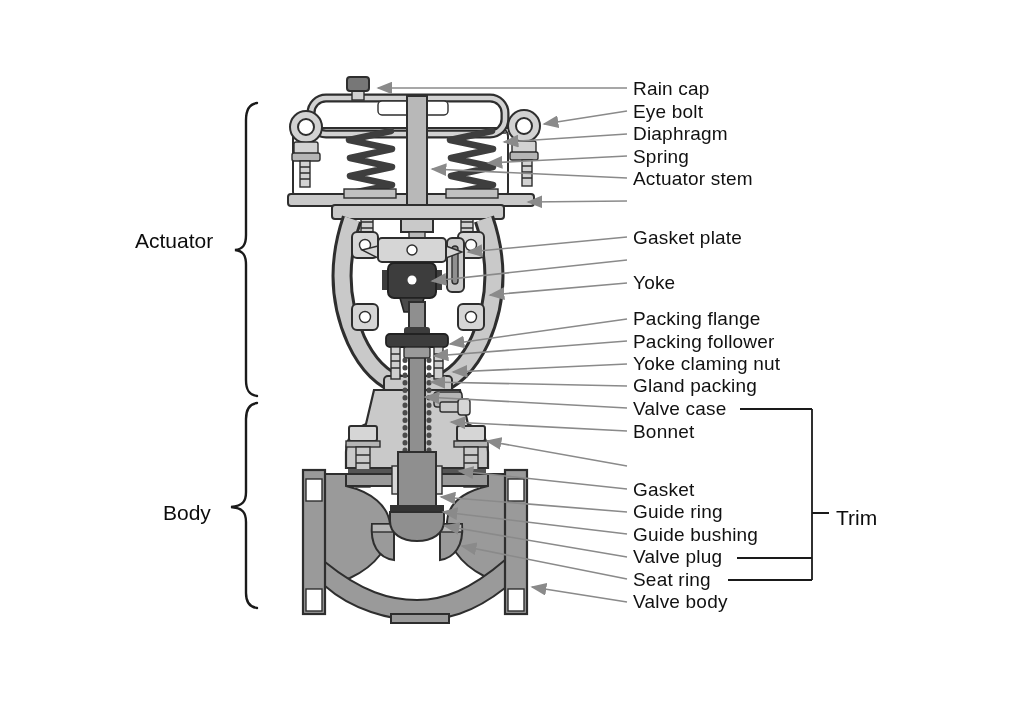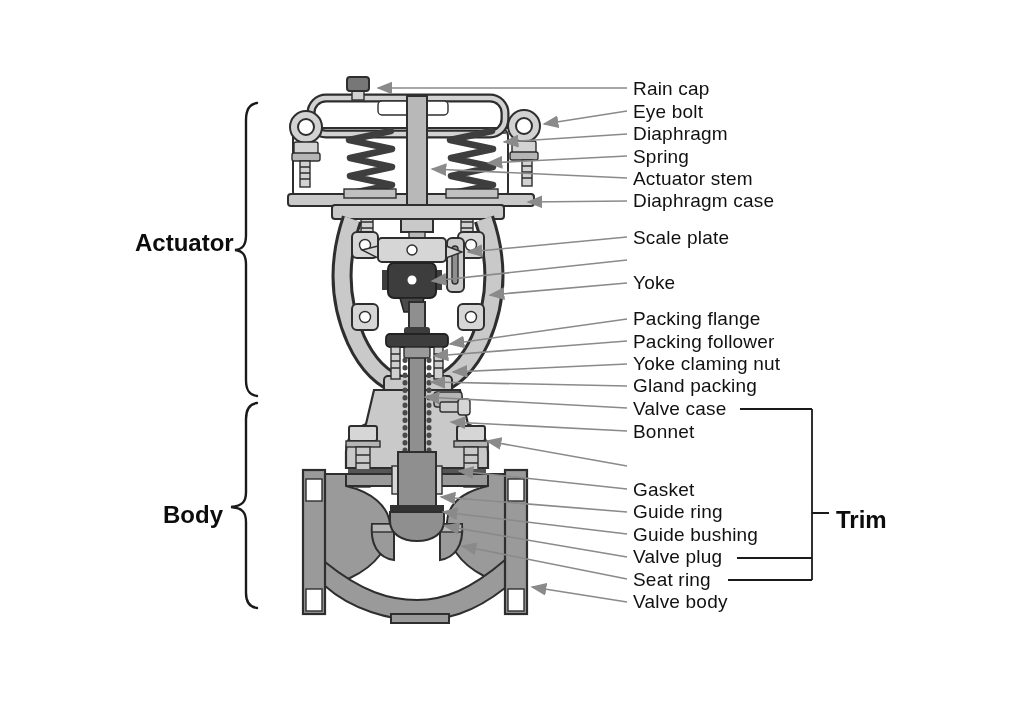--- a/index.html
+++ b/index.html
@@ -6,21 +6,21 @@
   #stage{
     position:relative;width:1024px;height:708px;background:#ffffff;
     font-family:"Liberation Sans", sans-serif;overflow:hidden;border-radius:15px;
   }
   #art{position:absolute;left:0;top:0;}
   .part-label{
     position:absolute;left:633px;font-size:19px;line-height:22px;
     color:#111;white-space:nowrap;letter-spacing:.2px;
   }
   .group-label{
-    position:absolute;font-size:24px;font-weight:bold;color:#0c0c0c;white-space:nowrap;
+    position:absolute;font-size:21px;font-weight:normal;color:#0c0c0c;white-space:nowrap;
   }
   svg .leader{stroke:#8a8a8a;stroke-width:1.6;}
   svg .bracket{stroke:#1a1a1a;stroke-width:1.8;fill:none;}
   svg .brace{stroke:#1a1a1a;stroke-width:2.4;fill:none;stroke-linecap:round;}
   svg .ol{stroke:#2e2e2e;stroke-width:2;}
   svg .thin{stroke:#2e2e2e;stroke-width:1.4;}
 </style>
 </head>
 <body>
 
@@ -214,22 +214,21 @@
     <g>
       <path class="bracket" d="M740,409 H812 M737,558 H812 M728,580 H812 M812,409 V580 M812,513 H829"></path>
     </g>
   </svg>
 
   <div class="part-label" style="top:78px">Rain cap</div>
   <div class="part-label" style="top:101px">Eye bolt</div>
   <div class="part-label" style="top:123px">Diaphragm</div>
   <div class="part-label" style="top:146px">Spring</div>
   <div class="part-label" style="top:168px">Actuator stem</div>
-  <div class="part-label" style="top:190px">Diaphragm case</div>
-  <div class="part-label" style="top:227px">Scale plate</div>
+  <div class="part-label" style="top:227px">Gasket plate</div>
   <div class="part-label" style="top:272px">Yoke</div>
   <div class="part-label" style="top:308px">Packing flange</div>
   <div class="part-label" style="top:353px">Yoke claming nut</div>
   <div class="part-label" style="top:331px">Packing follower</div>
   <div class="part-label" style="top:375px">Gland packing</div>
   <div class="part-label" style="top:398px">Valve case</div>
   <div class="part-label" style="top:421px">Bonnet</div>
   <div class="part-label" style="top:479px">Gasket</div>
   <div class="part-label" style="top:501px">Guide ring</div>
   <div class="part-label" style="top:524px">Guide bushing</div>

